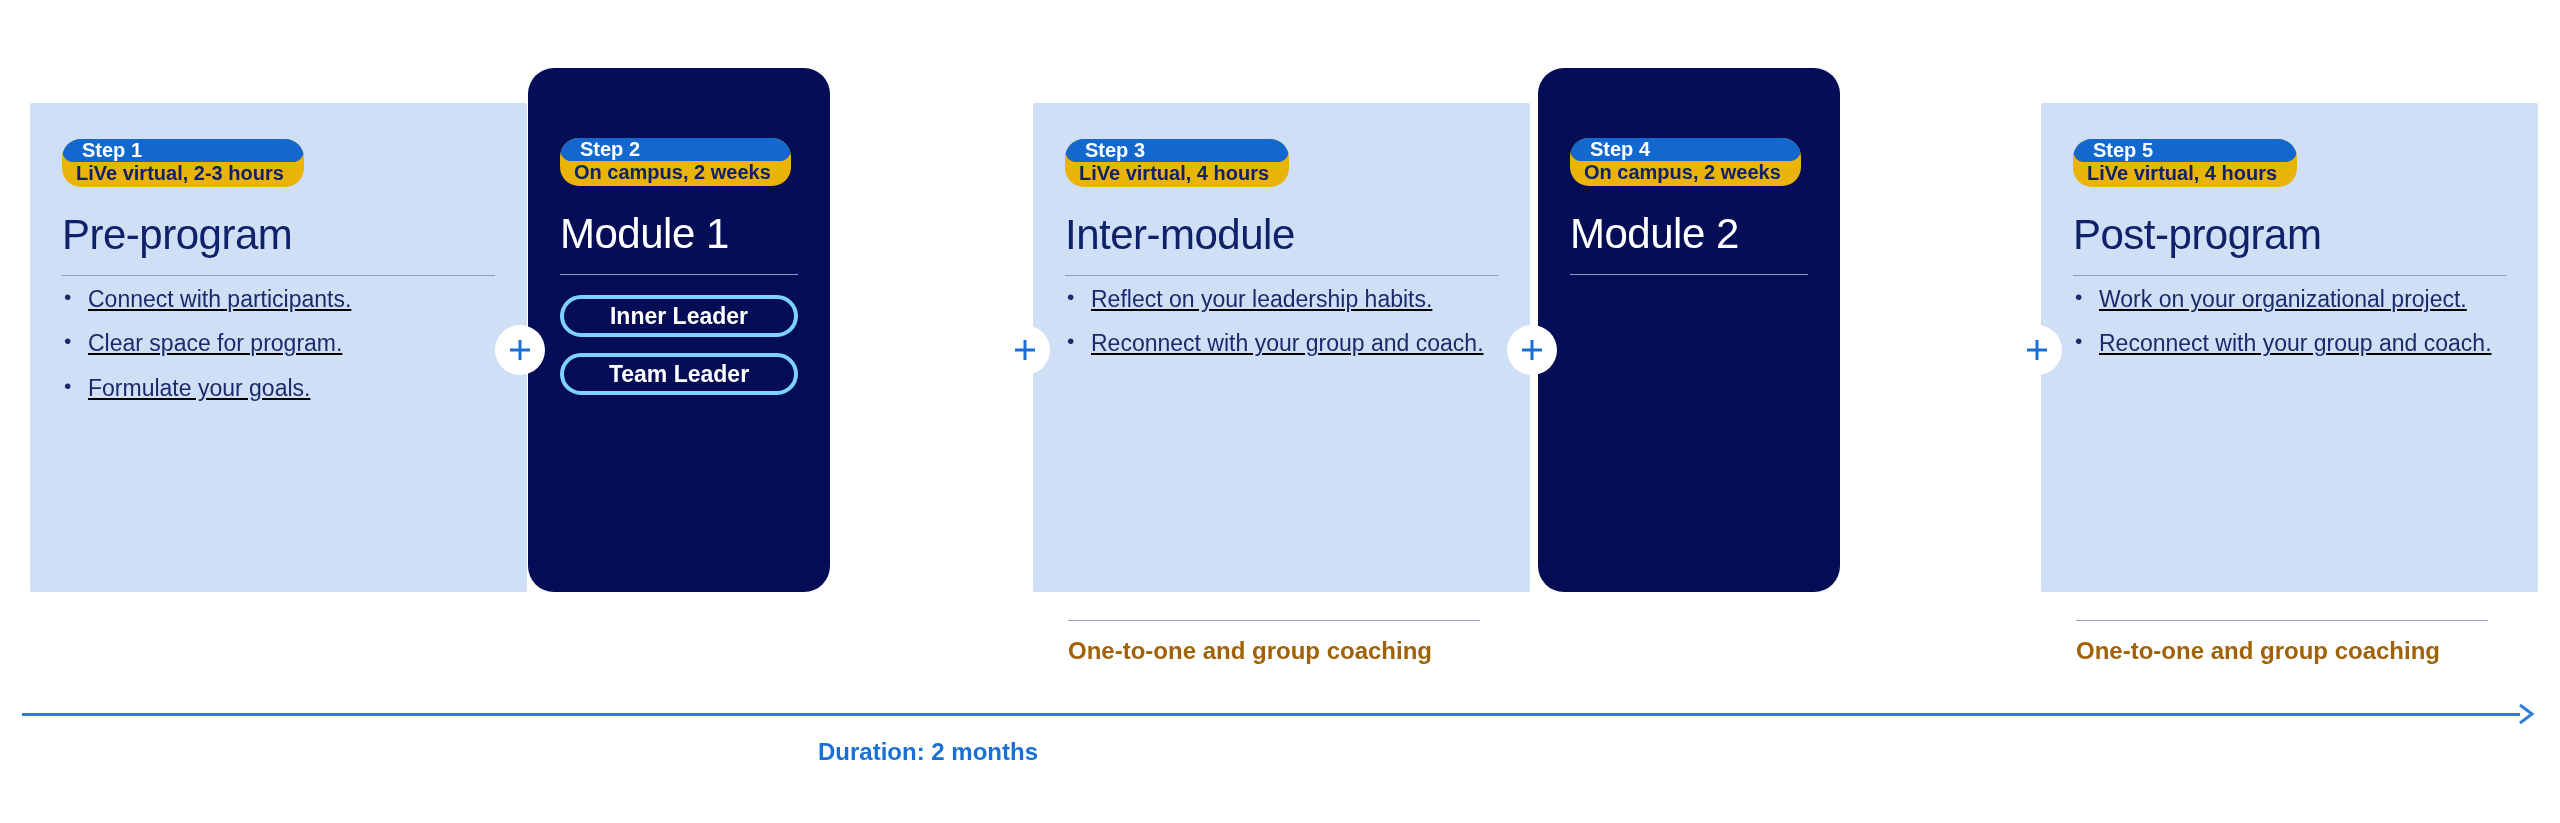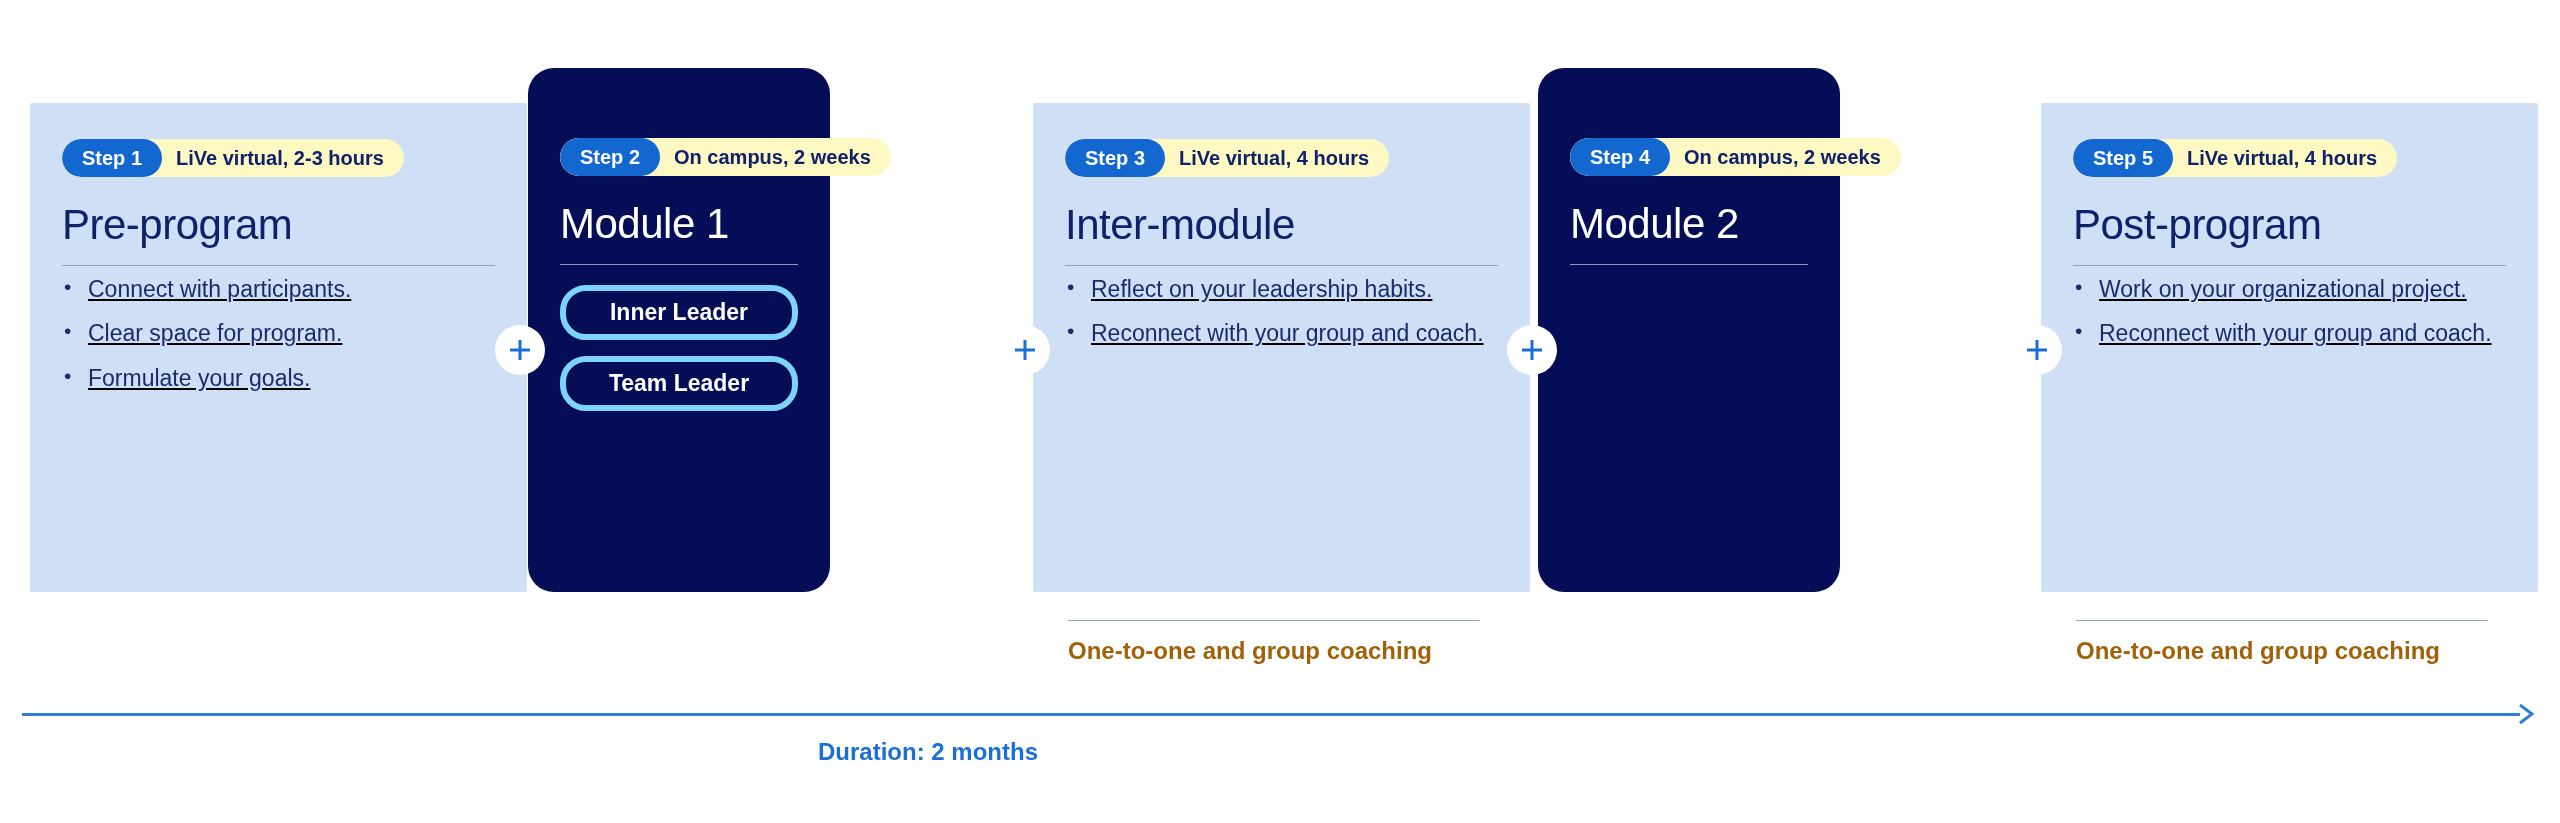--- a/index.html
+++ b/index.html
@@ -53,25 +53,26 @@
   .card-5 { left: 2011px; width: 497px; }
 
   
   .card-2 { width: 302px; }
   .card-4 { width: 302px; }
 
   
   .badge {
     display: inline-flex;
     align-items: stretch;
-    height: 38px;
+    height: 48px;
     border-radius: 19px;
-    background: #fef9c3;
+    background: #eab308;
     overflow: hidden;
     white-space: nowrap;
+    flex-direction: column;
   }
   .badge-step {
     display: flex;
     align-items: center;
     background: #1268ce;
     color: #ffffff;
     font-size: 20px;
     font-weight: bold;
     padding: 0 20px;
     border-radius: 19px;
@@ -128,22 +129,22 @@
     font-size: 21px;
     color: #1b2a6b;
   }
 
   
   .pills { margin-top: 20px; }
   .pill {
     display: flex;
     align-items: center;
     justify-content: center;
-    height: 55px;
-    border: 6px solid #7dd3fc;
+    height: 42px;
+    border: 4px solid #7dd3fc;
     border-radius: 26px;
     color: #ffffff;
     font-size: 23px;
     font-weight: bold;
     margin-bottom: 16px;
     white-space: nowrap;
   }
 
   
   .plus {

